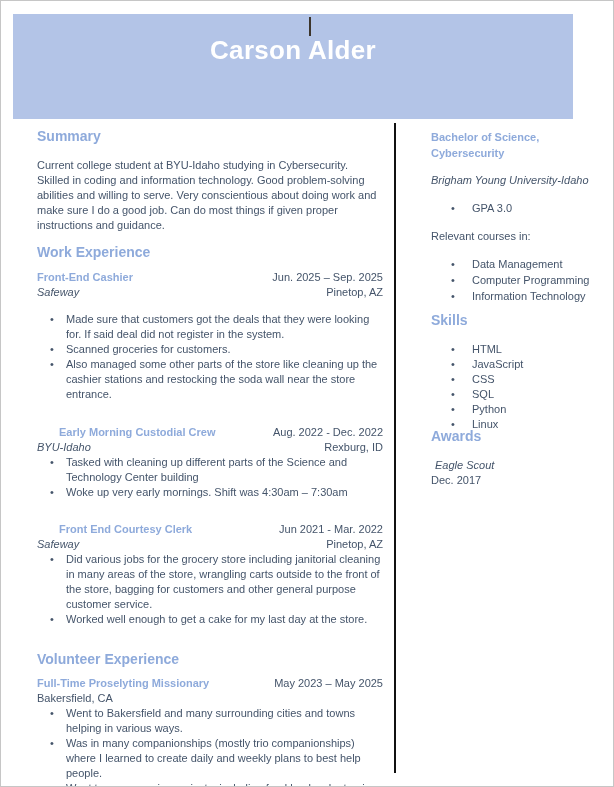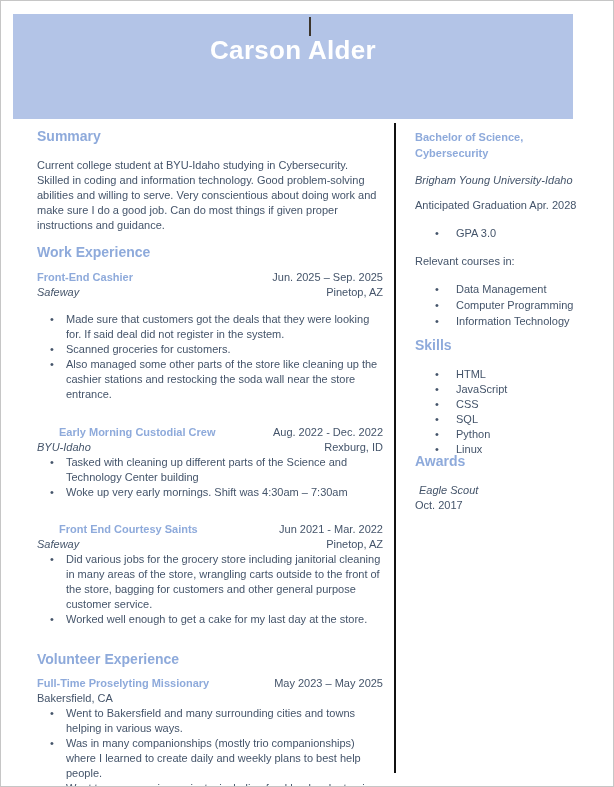--- a/index.html
+++ b/index.html
@@ -15,21 +15,21 @@
   .name { margin:21px 0 0 0; text-align:center; font-size:26px; line-height:30px; font-weight:bold; color:#ffffff; letter-spacing:0.3px; }
   .contact { margin-top:3px; text-align:center; font-size:10.5px; line-height:14.5px; color:#ffffff; }
   .contact a { color:#2a5ba8; font-weight:bold; text-decoration:underline; }
   .sep { padding:0 3px; }
 
   
   .divider { position:absolute; left:393px; top:122px; width:2px; height:650px; background:#111111; }
 
   
   .col-left  { position:absolute; left:36px;  top:122px; width:346px; font-size:11px; line-height:15px; }
-  .col-right { position:absolute; left:414px; top:122px; width:176px; font-size:11px; line-height:15px; }
+  .col-right { position:absolute; left:430px; top:122px; width:176px; font-size:11px; line-height:15px; }
 
   h2 { font-size:14px; line-height:16px; font-weight:bold; color:#8eaadb; margin:0; }
 
   .summary-h { margin-top:5px; }
   .summary-p { margin:14px 0 0 0; }
   .work-h    { margin-top:11px; }
   .vol-h     { margin-top:24px; }
 
   .job1 { margin-top:10px; }
   .job2 { margin-top:23px; }
@@ -108,21 +108,21 @@
         <span class="job-location">Rexburg, ID</span>
       </div>
       <ul>
         <li>Tasked with cleaning up different parts of the Science and Technology Center building</li>
         <li>Woke up very early mornings. Shift was 4:30am – 7:30am</li>
       </ul>
     </section>
 
     <section class="job3">
       <div class="row">
-        <span class="job-title indent">Front End Courtesy Saints</span>
+        <span class="job-title indent">Front End Courtesy Clerk</span>
         <span class="job-dates">Jun 2021 - Mar. 2022</span>
       </div>
       <div class="row">
         <span class="company">Safeway</span>
         <span class="job-location">Pinetop, AZ</span>
       </div>
       <ul>
         <li>Did various jobs for the grocery store including janitorial cleaning in many areas of the store, wrangling carts outside to the front of the store, bagging for customers and other general purpose customer service.</li>
         <li>Worked well enough to get a cake for my last day at the store.</li>
       </ul>
@@ -144,21 +144,20 @@
         <li>Went to many service projects, including food bank volunteering, park handling, and senior home lunch volunteering.</li>
       </ul>
     </section>
 
   </div>
 
   <div class="col-right">
 
     <div class="degree">Bachelor of Science, Cybersecurity</div>
     <div class="school">Brigham Young University-Idaho</div>
-    <div class="grad">Anticipated Graduation Apr. 2028</div>
 
     <ul class="gpa-ul">
       <li>GPA 3.0</li>
     </ul>
 
     <div class="courses-label">Relevant courses in:</div>
     <ul class="courses-ul">
       <li>Data Management</li>
       <li>Computer Programming</li>
       <li>Information Technology</li>
@@ -169,16 +168,16 @@
       <li>HTML</li>
       <li>JavaScript</li>
       <li>CSS</li>
       <li>SQL</li>
       <li>Python</li>
       <li>Linux</li>
     </ul>
 
     <h2 class="awards-h">Awards</h2>
     <div class="award-title">Eagle Scout</div>
-    <div class="award-date">Oct. 2017</div>
+    <div class="award-date">Dec. 2017</div>
   </div>
 
 </div>
 
 </body></html>

